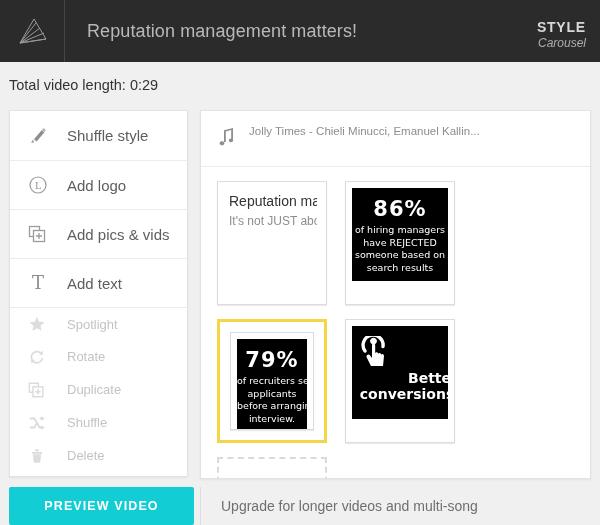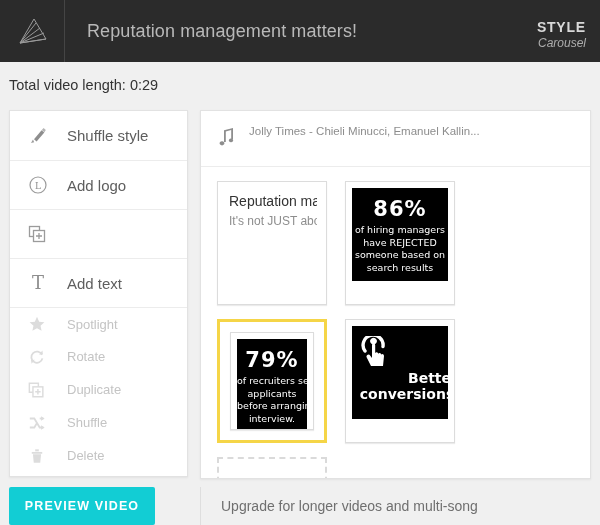--- a/index.html
+++ b/index.html
@@ -115,21 +115,21 @@
   }
   .side-group-2 { margin-top: 0; }
   .side-item.small { height: 33px; padding-left: 18px; border-top: none; }
   .side-item.small .lbl { font-size: 13px; color: #c4c4c4; text-align: right; }
   .side-item.disabled-sep { border-top: 1px solid #ececec; }
 
   
   .preview-btn {
     position: absolute;
     left: 9px; top: 487px;
-    width: 146px; height: 38px;
+    width: 185px; height: 38px;
     background: #12cdd4;
     color: #ffffff;
     font-size: 12.5px;
     font-weight: bold;
     letter-spacing: 1.1px;
     display: flex;
     align-items: center;
     justify-content: center;
     border: none;
     border-radius: 2px;
@@ -345,20 +345,21 @@
     </div>
 
     <div class="side-item">
       <span class="ic">
         <svg width="20" height="20" viewBox="0 0 20 20">
           <rect x="1.5" y="2.5" width="10" height="10" fill="none" stroke="#9b9b9b" stroke-width="1.3"></rect>
           <rect x="5.5" y="6.5" width="11" height="11" fill="#ffffff" stroke="#9b9b9b" stroke-width="1.3"></rect>
           <path d="M11 9 L11 15 M8 12 L14 12" stroke="#9b9b9b" stroke-width="1.3"></path>
         </svg>
       </span>
+      <span class="lbl">Add pics &amp; vids</span>
     </div>
 
     <div class="side-item">
       <span class="ic">
         <svg width="20" height="20" viewBox="0 0 20 20">
           <text x="10" y="16" text-anchor="middle" font-size="18" font-family="DejaVu Serif, serif" fill="#8e8e8e">T</text>
         </svg>
       </span>
       <span class="lbl">Add text</span>
     </div>

